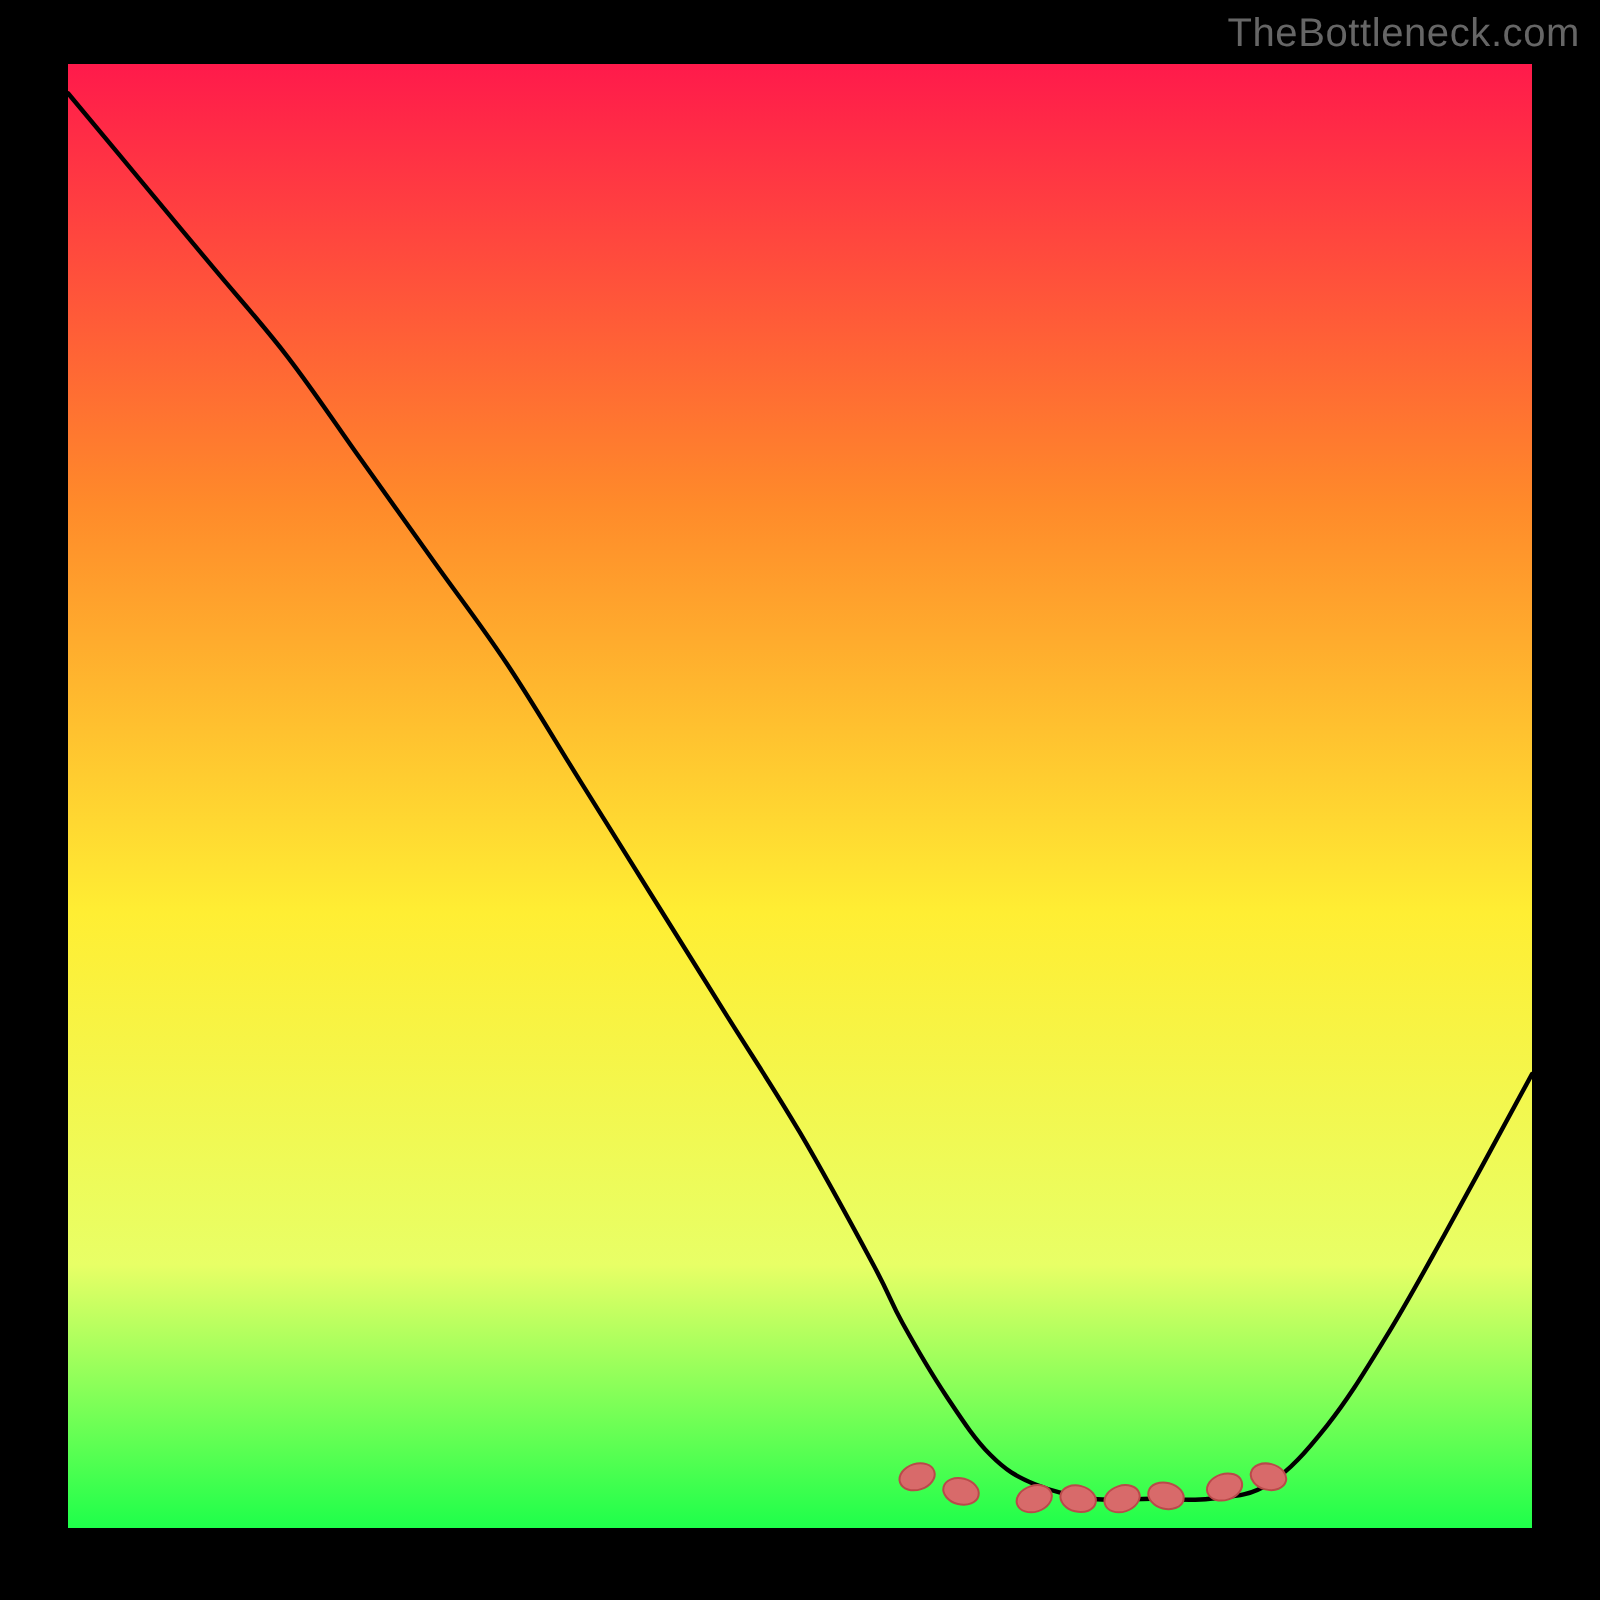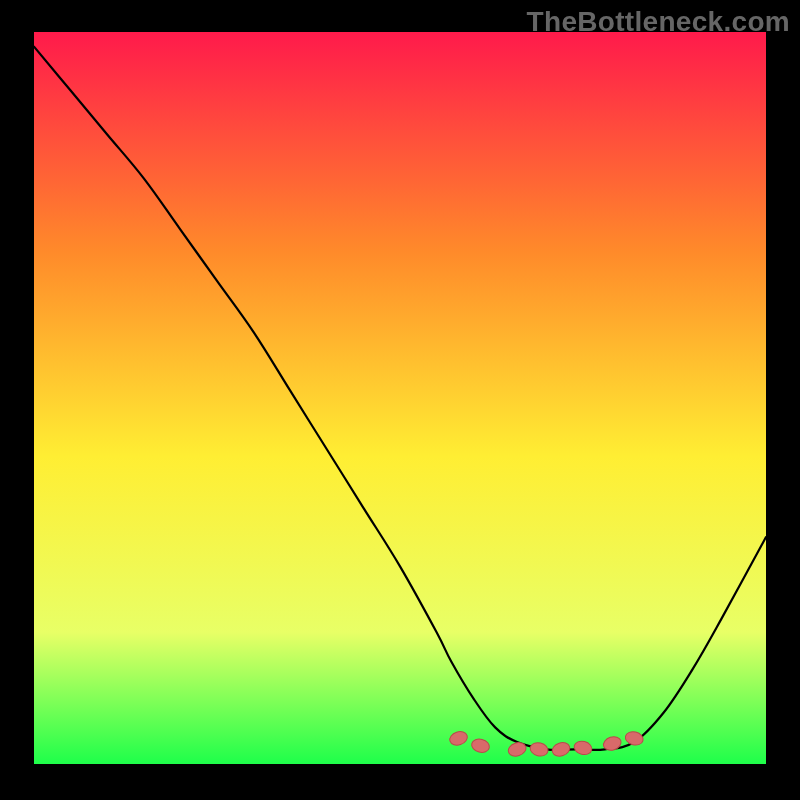--- a/index.html
+++ b/index.html
@@ -3,22 +3,22 @@
 <meta charset="utf-8">
 <style>
   * { margin: 0; padding: 0; box-sizing: border-box; }
   html, body { width: 800px; height: 800px; overflow: hidden; background: #fff; font-family: Arial, Helvetica, sans-serif; }
   .wrap { width: 800px; height: 800px; position: relative; }
   .watermark {
     position: absolute;
     top: 6px;
     right: 10px;
     color: #666;
-    font-size: 28px;
-    font-weight: 700;
+    font-size: 20px;
+    font-weight: 400;
     letter-spacing: 0.3px;
   }
   .plot {
     position: absolute;
     width: 800px;
     height: 800px;
     left: 0;
     top: 0;
   }
   svg { display: block; }

